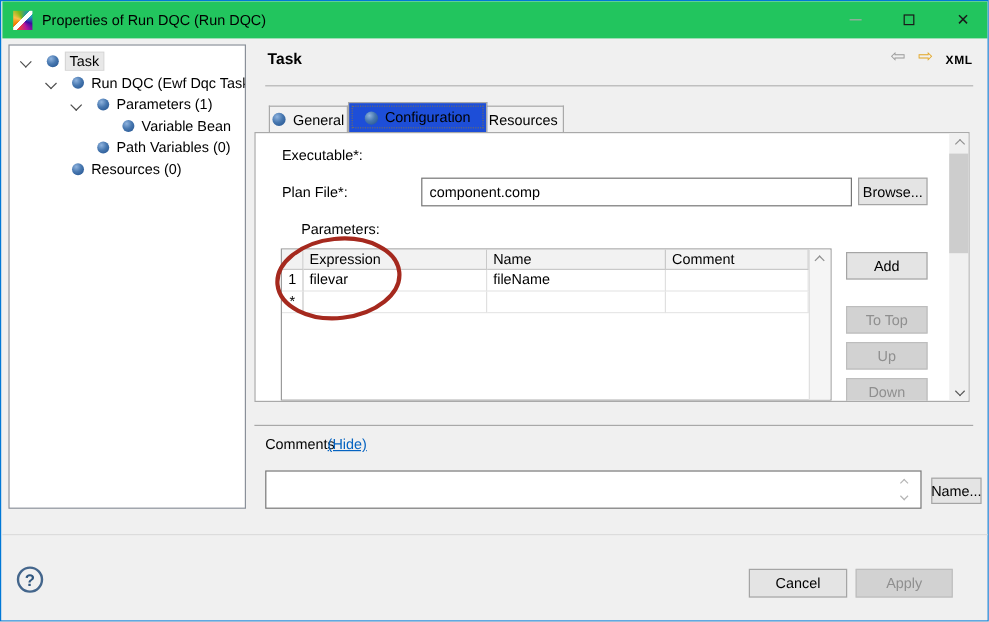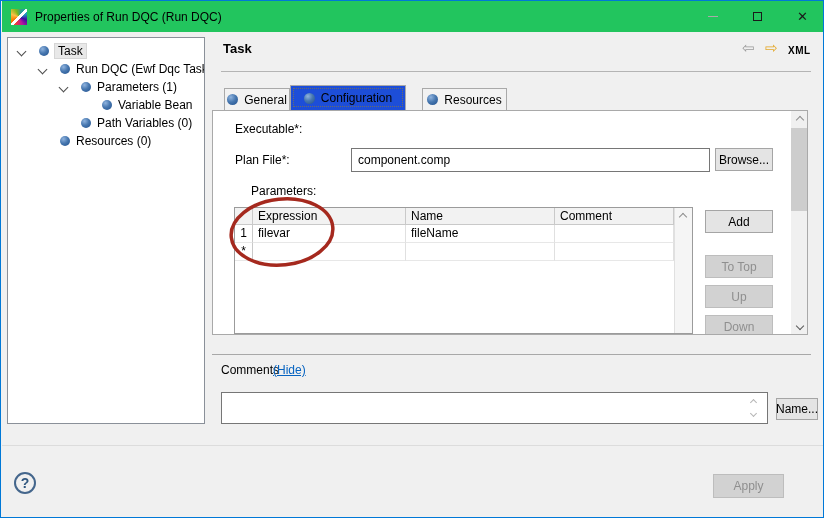--- a/index.html
+++ b/index.html
@@ -151,21 +151,21 @@
   <div class="hdr-rule"></div>
 
   <div class="tab" style="left:223px; width:66px;text-align:right;">
     <span class="sphere"></span>
     <span>General</span>
   </div>
   <div class="tab active" style="left:289px; width:116px;">
     <span class="sphere"></span>
     <span>Configuration</span>
   </div>
-  <div class="tab" style="left:421px; width:85px;">
+  <div class="tab" style="left:384px; width:85px;">
     <span class="sphere"></span>
     <span>Resources</span>
   </div>
 
   <div class="content-panel">
 
     <div class="flabel" style="left:22px; top:11px;">Executable*:</div>
 
     <div class="flabel" style="left:22px; top:42px;">Plan File*:</div>
     <input class="text-input" style="left: 138px; top: 37px; width: 359px; height: 24px;" value="component.comp">
@@ -225,14 +225,15 @@
       <span class="chev-up"></span>
     </div>
   <div class="cmt-spin" style="top:407px;">
       <span class="chev-down"></span>
     </div>
   <button class="btn" style="left:775px; top:397px; width:42px; height:22px;">Name...</button>
 
   <div class="foot-rule"></div>
   <div class="help-circle">?</div>
   <button class="btn default" style="left:528px; top:473px; width:76px; height:24px;margin-top:48px;">OK</button>
-  <button class="btn disabled" style="left:712px; top:473px; width:71px; height:24px;">Apply</button>
+  <button class="btn" style="left:623px; top:473px; width:82px; height:24px;">Cancel</button>
+  <button class="btn disabled" style="left:712px; top:473px; width:81px; height:24px;">Apply</button>
 </div>
 
 </body></html>

